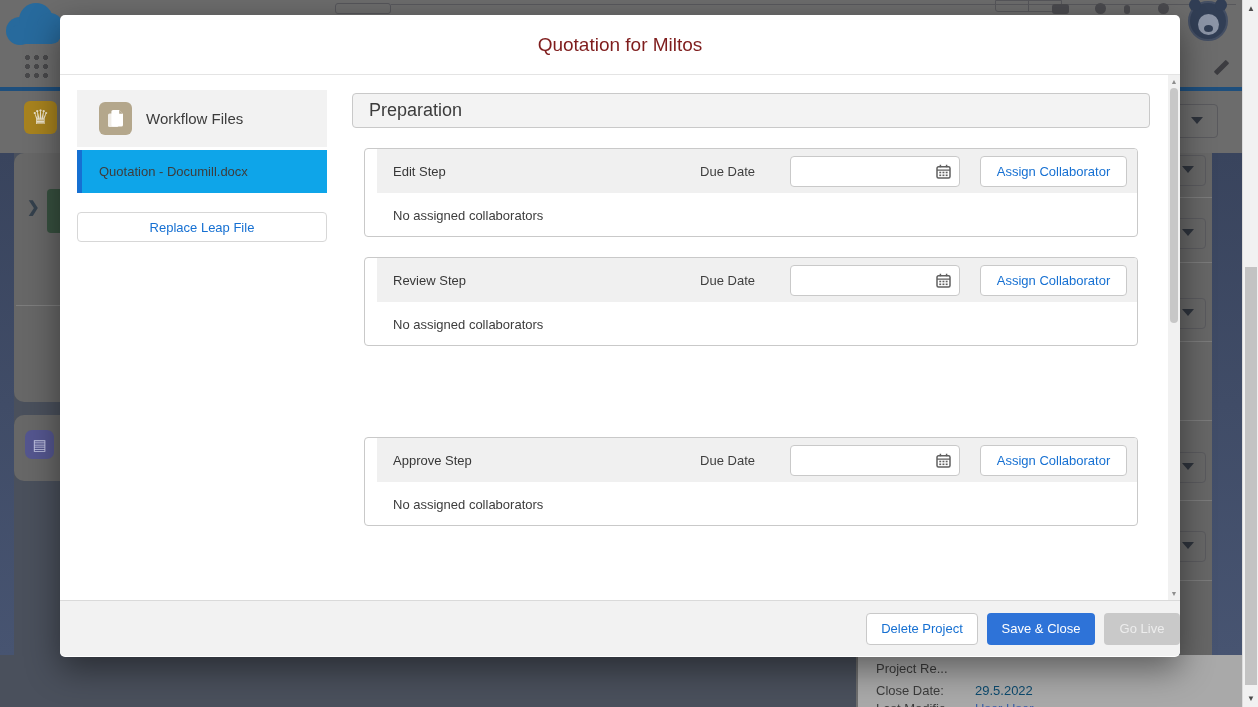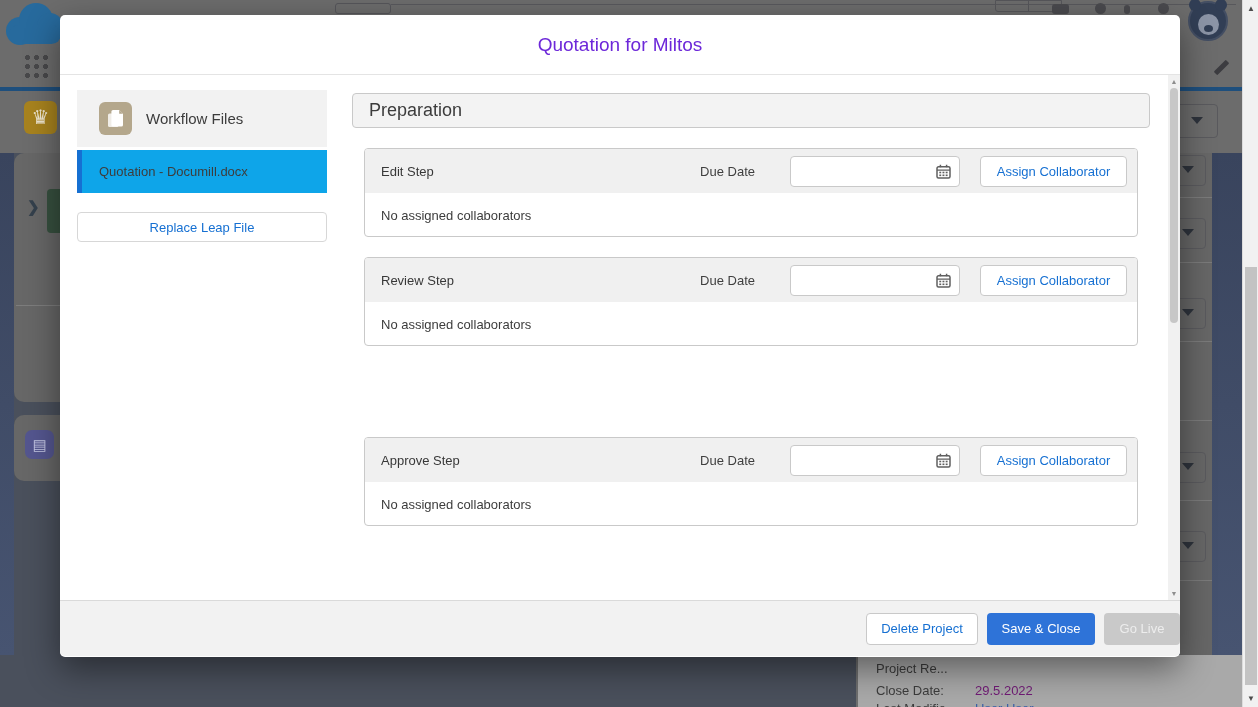--- a/index.html
+++ b/index.html
@@ -39,49 +39,49 @@
   .bg-green-tile { left:47px; top:189px; width:13px; height:44px; background:#37503f; border-radius:4px 0 0 4px; z-index:2; }
   .bg-card-l2 { left:14px; top:415px; width:46px; height:66px; background:#676767; border-radius:10px 0 0 10px; z-index:1; }
   .bg-purple-tile { left:25px; top:430px; width:29px; height:29px; border-radius:7px; background:#54568f; color:#c7c9e6; font-size:15px; line-height:29px; text-align:center; z-index:2; }
   .bg-card-r { left:1180px; top:153px; width:32px; height:502px; background:#676767; z-index:1; }
   .bg-card-r-div { left:1180px; width:32px; height:1px; background:#7b7b7b; z-index:2; }
   .bg-rightnav { left:1212px; top:153px; width:30px; height:502px; background:linear-gradient(#39445d,#475471); z-index:1; }
   .bg-dd { border:1px solid #5a5a5e; border-radius:4px; z-index:2; }
   .dd-caret { width:0; height:0; border-left:6px solid transparent; border-right:6px solid transparent; border-top:7px solid #2e333c; z-index:3; }
   .bg-bottom-panel { left:856px; top:655px; width:386px; height:52px; background:#a9a9a9; border-left:2px solid #6e6e6e; overflow:hidden; z-index:1; }
   .bg-field-row { position:absolute; left:18px; font-size:13px; color:#3c3c3c; white-space:nowrap; }
-  .bg-field-row .val { position:absolute; left:99px; color:#701a75; }
+  .bg-field-row .val { position:absolute; left:99px; color:#0c4a6e; }
   .bg-field-row .val.link { color:#3c5fa6; }
 
   
   .page-sb { left:1242px; top:0; width:16px; height:707px; background:#f1f1f1; border-left:1px solid #dcdcdc; z-index:6; }
   .page-sb .arr { position:absolute; left:0; width:16px; text-align:center; font-size:8px; color:#4c4c4c; }
   .page-sb .thumb { position:absolute; left:2px; top:267px; width:12px; height:418px; background:#c3c3c3; }
 
   
   .modal { left:60px; top:15px; width:1120px; height:642px; background:#fff; border-radius:5px;
     box-shadow:0 12px 34px rgba(0,0,0,0.45); z-index:10; }
   .modal-header { position:relative; height:60px; border-bottom:1px solid #e4e4e4; display:flex; align-items:center; justify-content:center; }
-  .modal-title { font-size:19px; font-weight:400; color:#6d28d9; }
+  .modal-title { font-size:19px; font-weight:400; color:#7f1d1d; }
   .modal-body { position:relative; height:525px; background:#fff; }
 
   
   .sb { position:absolute; left:17px; top:15px; width:250px; }
   .sb-head { height:57px; background:#f2f2f2; display:flex; align-items:center; padding-left:22px; }
   .sb-tile { width:33px; height:33px; background:#b4a78c; border-radius:6px; display:flex; align-items:center; justify-content:center; margin-right:14px; }
   .sb-title { font-size:15px; color:#3c3c3c; }
   .sb-file { position:relative; margin-top:3px; height:43px; background:#0ea5e9; display:flex; align-items:center; }
   .sb-selbar { position:absolute; left:0; top:0; width:5px; height:100%; background:#1670d2; }
   .sb-filename { padding-left:22px; font-size:13px; color:#3d3d3d; }
   .sb-replace { margin-top:19px; width:100%; height:30px; background:#fff; border:1px solid #d7d7d7; border-radius:4px; color:#1670d2; font-size:13px; font-family:inherit; cursor:pointer; }
 
   
   .main { position:absolute; left:292px; top:0; width:798px; height:525px; }
   .sec-h { position:absolute; left:0; width:798px; height:35px; background:#f3f3f3; border:1px solid #c9c9c9; border-radius:4px; display:flex; align-items:center; padding-left:16px; font-size:18px; color:#3c3c3c; }
-  .card { position:absolute; left:12px; width:774px; height:89px; background:#fff; border:1px solid #c9c9c9; border-radius:4px; overflow:hidden; }
+  .card { position:absolute; left:12px; width:774px; height:89px; background:#fff; border:1px solid #c9c9c9; border-radius:4px; overflow:hidden;padding-left:12px; }
   .card-head { height:44px; background:#f0f0f0; display:flex; align-items:center; padding:0 10px 0 16px; }
   .step-name { font-size:13px; color:#383838; }
   .flex-sp { flex:1; }
   .due-label { font-size:13px; color:#3f3f3f; margin-right:35px; }
   .date-wrap { position:relative; width:170px; height:31px; margin-right:20px; }
   .date-wrap input { width:100%; height:100%; border:1px solid #c9c9c9; border-radius:4px; padding:0 32px 0 10px; font-size:13px; font-family:inherit; color:#333; background:#fff; }
   .cal-ico { position:absolute; right:9px; top:8px; width:15px; height:15px; }
   .assign-btn { width:147px; height:31px; background:#fff; border:1px solid #c9c9c9; border-radius:4px; color:#1670d2; font-size:13px; font-family:inherit; cursor:pointer; }
   .card-body { height:44px; display:flex; align-items:center; padding-left:16px; font-size:13px; color:#3c3c3c; }
 

